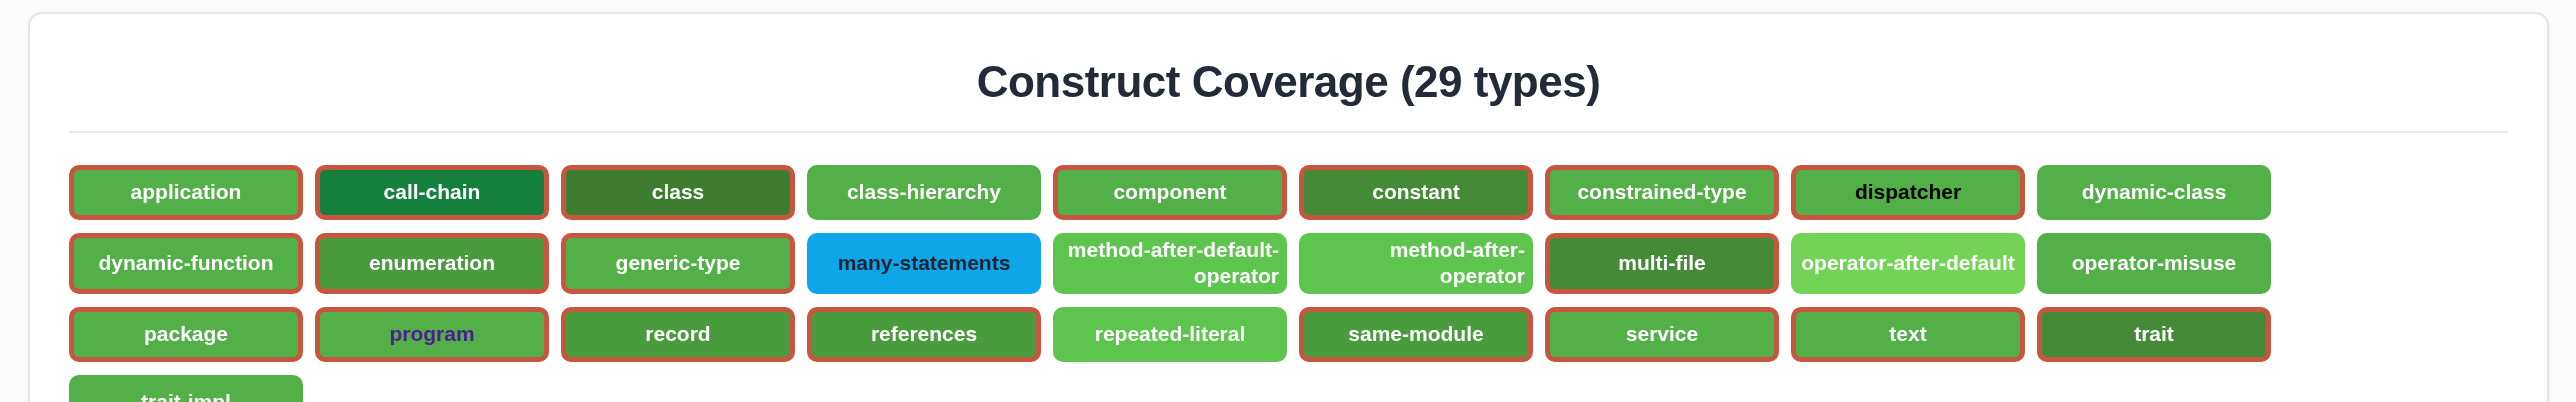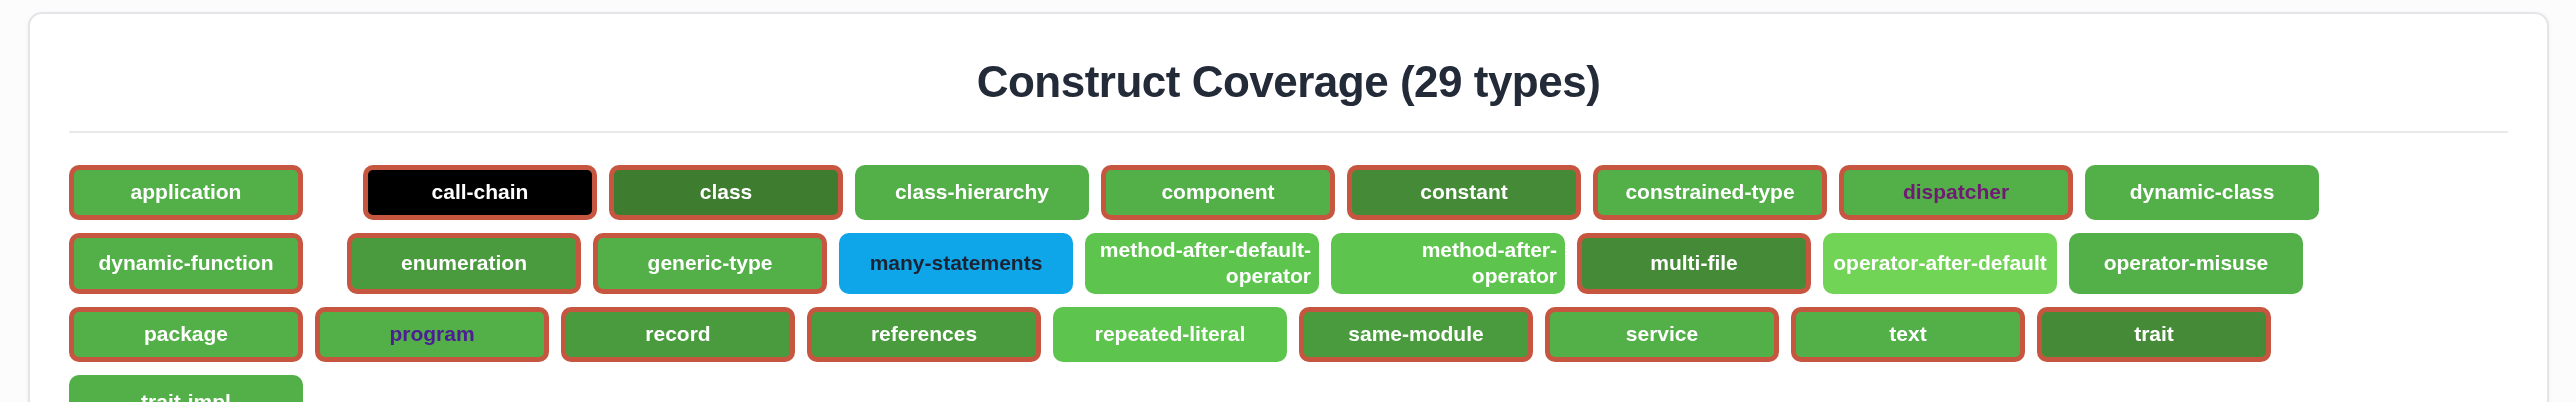--- a/index.html
+++ b/index.html
@@ -60,30 +60,30 @@
   }
 </style>
 </head>
 <body>
 
 <div class="card">
   <h2 class="card-title">Construct Coverage (29 types)</h2>
   <hr class="divider">
   <div class="badge-grid">
       <div class="badge flagged" style="background: rgb(83, 175, 71); color: rgb(255, 255, 255); border-color: rgb(199, 86, 65);">application</div>
-      <div class="badge flagged" style="background: #000000; color: rgb(255, 255, 255); border-color: rgb(199, 86, 65); margin-left: 48px;">call-chain</div>
+      <div class="badge flagged" style="background: #15803d; color: rgb(255, 255, 255); border-color: rgb(199, 86, 65);">call-chain</div>
       <div class="badge flagged" style="background: rgb(62, 124, 48); color: rgb(255, 255, 255); border-color: rgb(199, 86, 65);">class</div>
       <div class="badge" style="background: rgb(83, 175, 71); color: rgb(255, 255, 255);">class-hierarchy</div>
       <div class="badge flagged" style="background: rgb(83, 175, 71); color: rgb(255, 255, 255); border-color: rgb(199, 86, 65);">component</div>
       <div class="badge flagged" style="background: rgb(69, 139, 55); color: rgb(255, 255, 255); border-color: rgb(199, 86, 65);">constant</div>
       <div class="badge flagged" style="background: rgb(83, 175, 71); color: rgb(255, 255, 255); border-color: rgb(199, 86, 65);">constrained-type</div>
-      <div class="badge flagged" style="background: rgb(83, 175, 71); color: #701a75; border-color: rgb(199, 86, 65);">dispatcher</div>
+      <div class="badge flagged" style="background: rgb(83, 175, 71); color: #000000; border-color: rgb(199, 86, 65);">dispatcher</div>
       <div class="badge" style="background: rgb(83, 175, 71); color: rgb(255, 255, 255);">dynamic-class</div>
       <div class="badge flagged" style="background: rgb(83, 175, 71); color: rgb(255, 255, 255); border-color: rgb(199, 86, 65);">dynamic-function</div>
-      <div class="badge flagged" style="background: rgb(74, 155, 62); color: rgb(255, 255, 255); border-color: rgb(199, 86, 65); margin-left: 32px;">enumeration</div>
+      <div class="badge flagged" style="background: rgb(74, 155, 62); color: rgb(255, 255, 255); border-color: rgb(199, 86, 65);">enumeration</div>
       <div class="badge flagged" style="background: rgb(83, 175, 71); color: rgb(255, 255, 255); border-color: rgb(199, 86, 65);">generic-type</div>
       <div class="badge" style="background: #0ea5e9; color: rgb(28, 36, 51);">many-statements</div>
       <div class="badge" style="background: rgb(93, 197, 77); color: rgb(255, 255, 255);">method-after-default-operator</div>
       <div class="badge" style="background: rgb(93, 197, 77); color: rgb(255, 255, 255);">method-after-operator</div>
       <div class="badge flagged" style="background: rgb(69, 139, 55); color: rgb(255, 255, 255); border-color: rgb(199, 86, 65);">multi-file</div>
       <div class="badge" style="background: rgb(114, 212, 86); color: rgb(255, 255, 255);">operator-after-default</div>
       <div class="badge" style="background: rgb(83, 175, 71); color: rgb(255, 255, 255);">operator-misuse</div>
       <div class="badge flagged" style="background: rgb(83, 175, 71); color: rgb(255, 255, 255); border-color: rgb(199, 86, 65);">package</div>
       <div class="badge flagged" style="background: rgb(83, 175, 71); color: #4c1d95; border-color: rgb(199, 86, 65);">program</div>
       <div class="badge flagged" style="background: rgb(74, 155, 62); color: rgb(255, 255, 255); border-color: rgb(199, 86, 65);">record</div>

